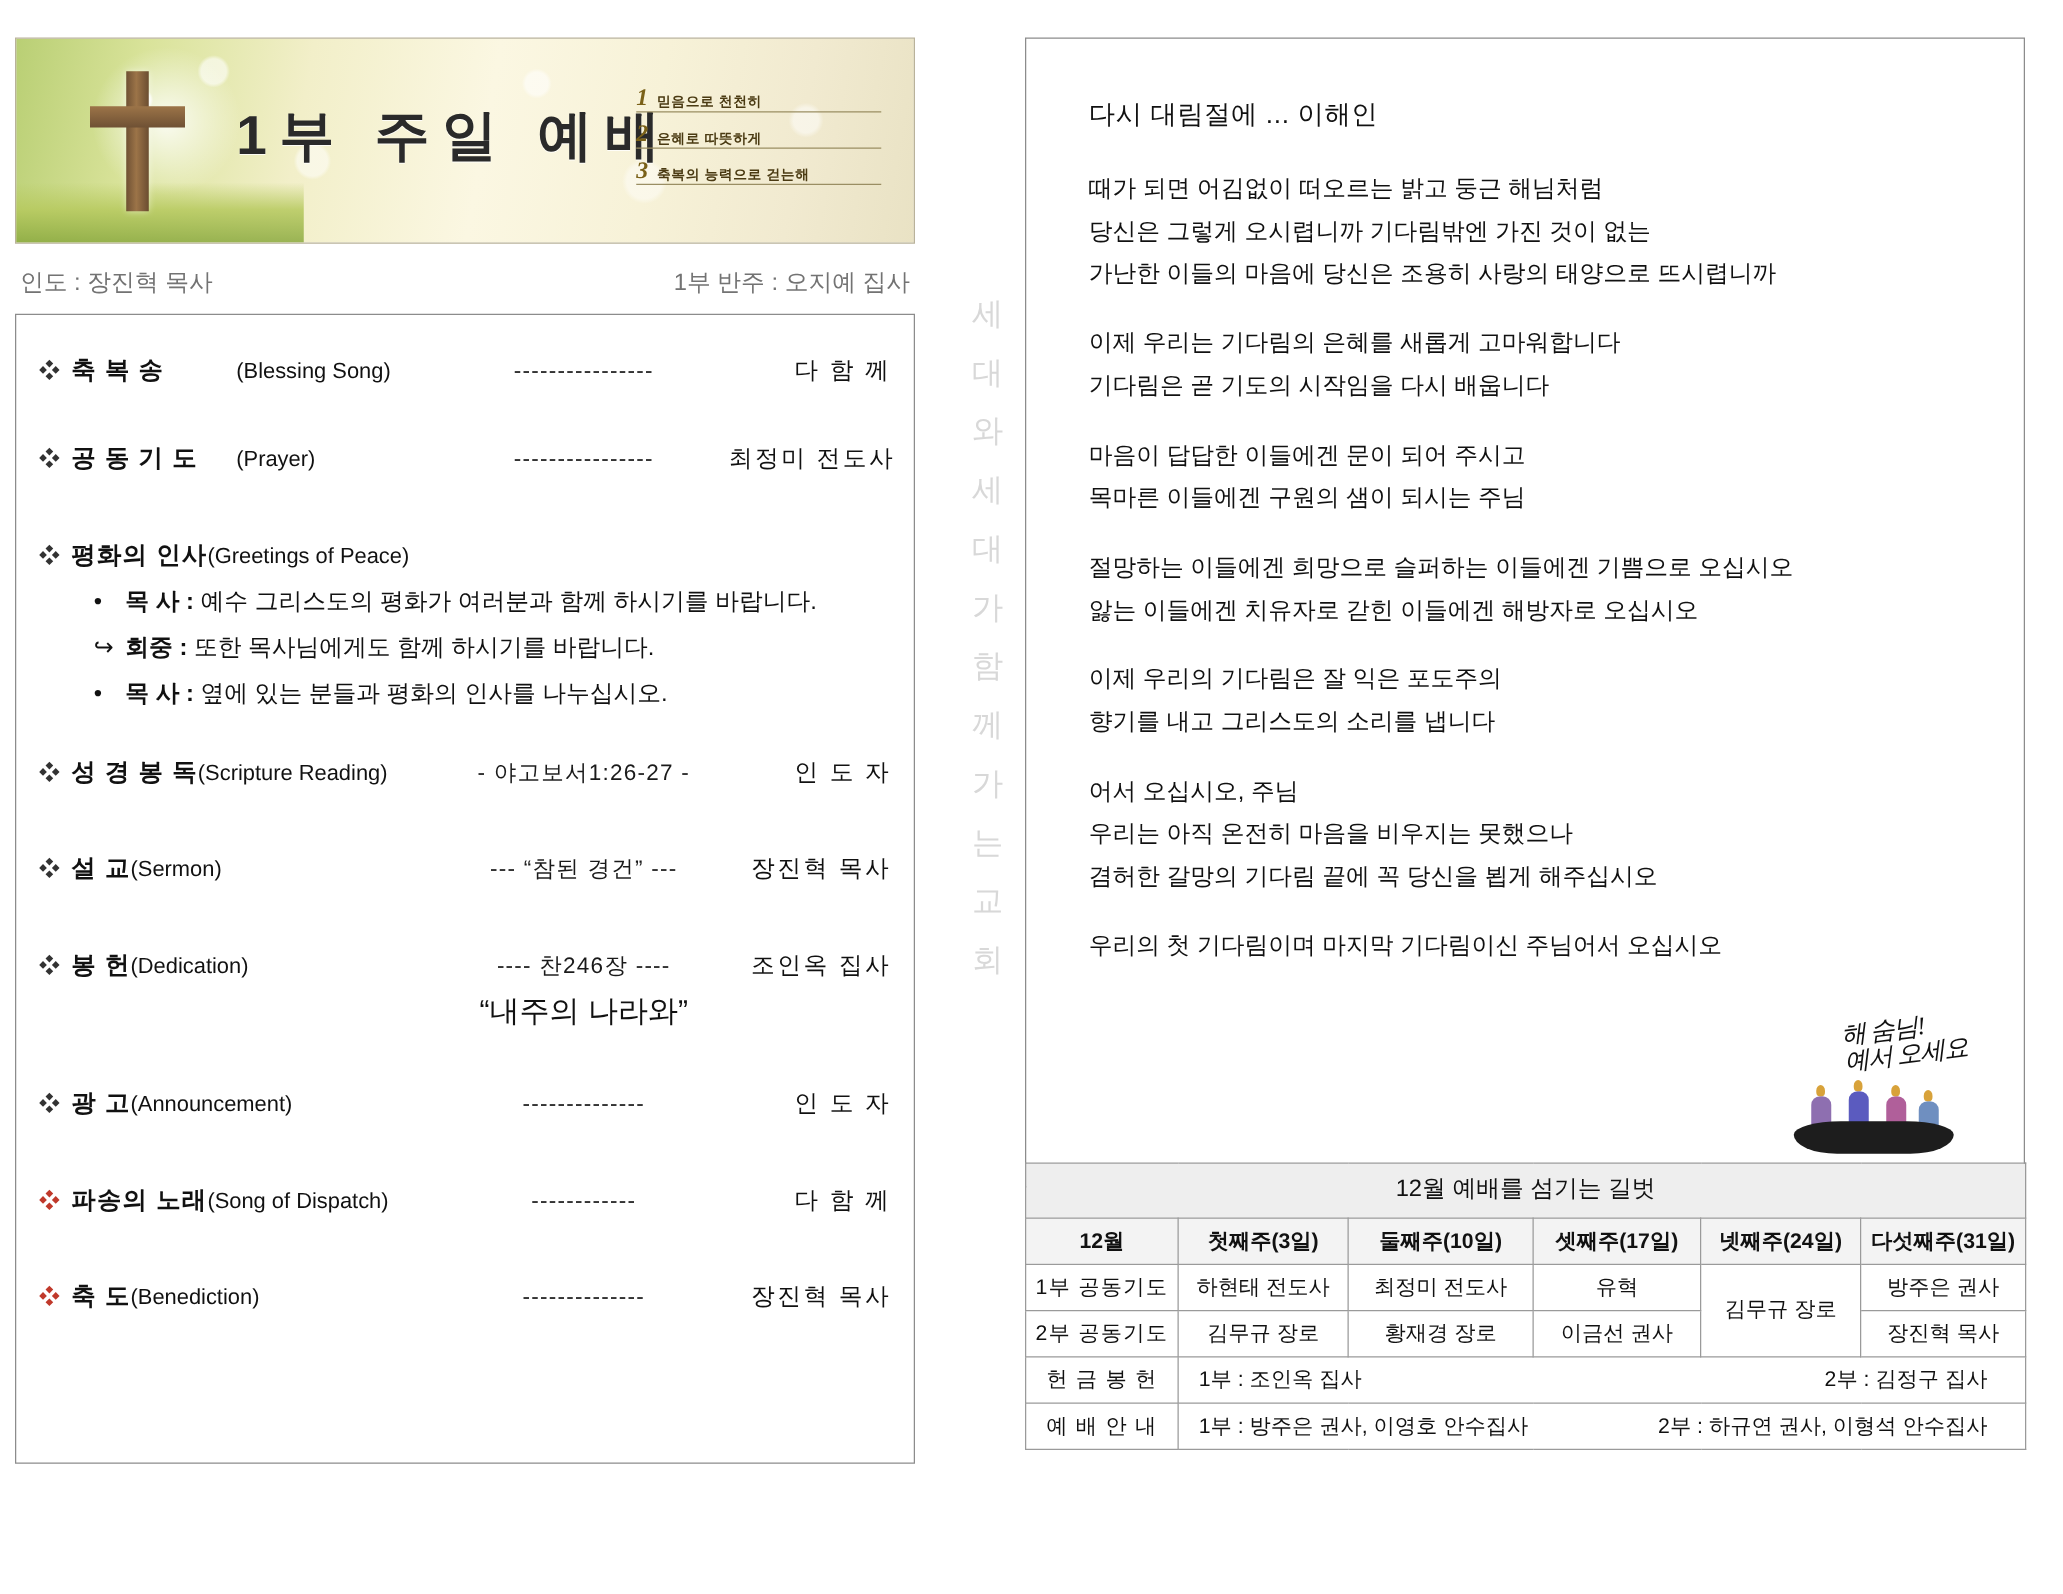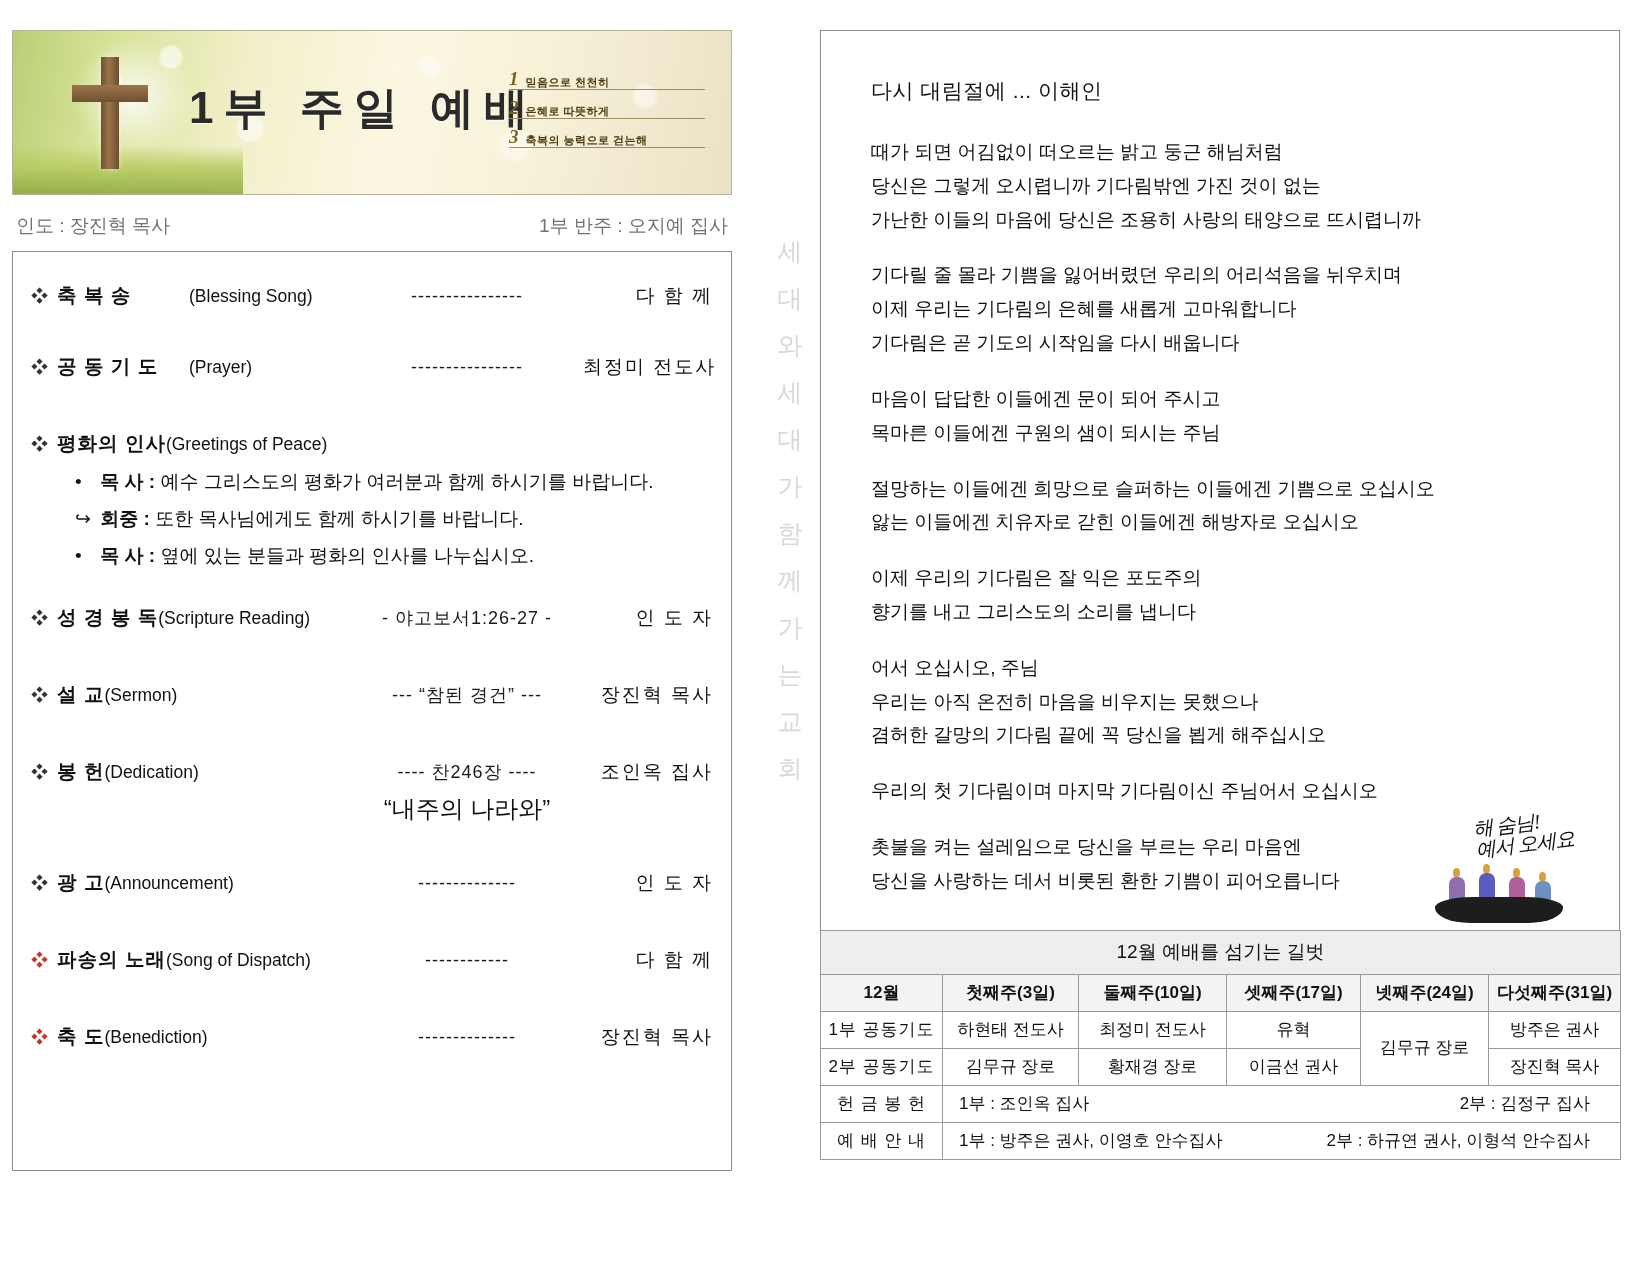--- a/index.html
+++ b/index.html
@@ -529,21 +529,20 @@
     <div class="poem-box">
       <div class="poem-title">다시 대림절에 ...   이해인</div>
 
       <div class="poem-stanza">
         <div class="poem-line">때가 되면 어김없이 떠오르는 밝고 둥근 해님처럼</div>
         <div class="poem-line">당신은 그렇게 오시렵니까 기다림밖엔 가진 것이 없는</div>
         <div class="poem-line">가난한 이들의 마음에 당신은 조용히 사랑의 태양으로 뜨시렵니까</div>
       </div>
 
       <div class="poem-stanza">
-        <div class="poem-line">기다릴 줄 몰라 기쁨을 잃어버렸던 우리의 어리석음을 뉘우치며</div>
         <div class="poem-line">이제 우리는 기다림의 은혜를 새롭게 고마워합니다</div>
         <div class="poem-line">기다림은 곧 기도의 시작임을 다시 배웁니다</div>
       </div>
 
       <div class="poem-stanza">
         <div class="poem-line">마음이 답답한 이들에겐 문이 되어 주시고</div>
         <div class="poem-line">목마른 이들에겐 구원의 샘이 되시는 주님</div>
       </div>
 
       <div class="poem-stanza">
@@ -559,24 +558,20 @@
       <div class="poem-stanza">
         <div class="poem-line">어서 오십시오, 주님</div>
         <div class="poem-line">우리는 아직 온전히 마음을 비우지는 못했으나</div>
         <div class="poem-line">겸허한 갈망의 기다림 끝에 꼭 당신을 뵙게 해주십시오</div>
       </div>
 
       <div class="poem-stanza">
         <div class="poem-line">우리의 첫 기다림이며 마지막 기다림이신 주님어서 오십시오</div>
       </div>
 
-      <div class="poem-stanza">
-        <div class="poem-line">촛불을 켜는 설레임으로 당신을 부르는 우리 마음엔</div>
-        <div class="poem-line">당신을 사랑하는 데서 비롯된 환한 기쁨이 피어오릅니다</div>
-      </div>
 
       <div class="signature">
         <div class="sig-script">
           <div>해 숨님!</div>
           <div>예서 오세요</div>
         </div>
         <div class="sig-art">
           <div class="sig-fig f1"></div>
           <div class="sig-fig f2"></div>
           <div class="sig-fig f3"></div>

